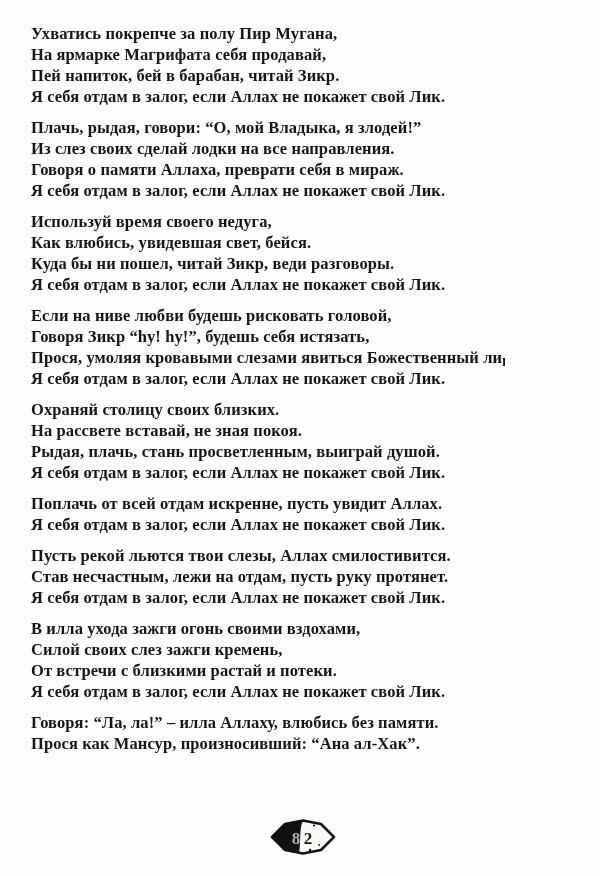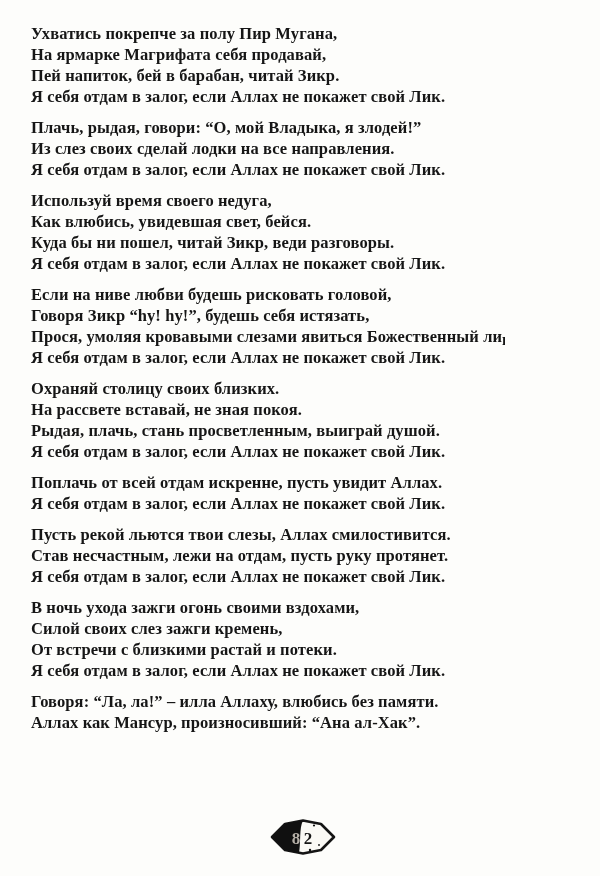--- a/index.html
+++ b/index.html
@@ -62,20 +62,21 @@
   <div class="poem">
       <div class="stanza">
         <div class="line">Ухватись покрепче за полу Пир Мугана,</div>
         <div class="line">На ярмарке Магрифата себя продавай,</div>
         <div class="line">Пей напиток, бей в барабан, читай Зикр.</div>
         <div class="line">Я себя отдам в залог, если Аллах не покажет свой Лик.</div>
       </div>
       <div class="stanza">
         <div class="line">Плачь, рыдая, говори: “О, мой Владыка, я злодей!”</div>
         <div class="line">Из слез своих сделай лодки на все направления.</div>
+        <div class="line">Говоря о памяти Аллаха, преврати себя в мираж.</div>
         <div class="line">Я себя отдам в залог, если Аллах не покажет свой Лик.</div>
       </div>
       <div class="stanza">
         <div class="line">Используй время своего недуга,</div>
         <div class="line">Как влюбись, увидевшая свет, бейся.</div>
         <div class="line">Куда бы ни пошел, читай Зикр, веди разговоры.</div>
         <div class="line">Я себя отдам в залог, если Аллах не покажет свой Лик.</div>
       </div>
       <div class="stanza">
         <div class="line">Если на ниве любви будешь рисковать головой,</div>
@@ -92,28 +93,28 @@
       <div class="stanza">
         <div class="line">Поплачь от всей отдам искренне, пусть увидит Аллах.</div>
         <div class="line">Я себя отдам в залог, если Аллах не покажет свой Лик.</div>
       </div>
       <div class="stanza">
         <div class="line">Пусть рекой льются твои слезы, Аллах смилостивится.</div>
         <div class="line">Став несчастным, лежи на отдам, пусть руку протянет.</div>
         <div class="line">Я себя отдам в залог, если Аллах не покажет свой Лик.</div>
       </div>
       <div class="stanza">
-        <div class="line">В ночь ухода зажги огонь своими вздохами,</div>
+        <div class="line">В илла ухода зажги огонь своими вздохами,</div>
         <div class="line">Силой своих слез зажги кремень,</div>
         <div class="line">От встречи с близкими растай и потеки.</div>
         <div class="line">Я себя отдам в залог, если Аллах не покажет свой Лик.</div>
       </div>
       <div class="stanza">
         <div class="line">Говоря: “Ла, ла!” – илла Аллаху, влюбись без памяти.</div>
-        <div class="line">Аллах как Мансур, произносивший: “Ана ал-Хак”.</div>
+        <div class="line">Прося как Мансур, произносивший: “Ана ал-Хак”.</div>
       </div>
     </div>
 
   <div class="ornament-wrap">
     <svg viewBox="0 0 66 40" xmlns="http://www.w3.org/2000/svg">
       <path d="M2 20 L15 7 L33 3.5 L51 7 L64 20 L51 33 L33 36.5 L15 33 Z" fill="#faf9f5" stroke="#141414" stroke-width="2.6" stroke-linejoin="round"></path>
       <path d="M2 20 L15 7 L33 3.5 C29 11 31 26 29 36 L15 33 Z" fill="#101010"></path>
       <circle cx="44" cy="8.5" r="1.1" fill="#101010"></circle>
       <circle cx="40" cy="33" r="1.2" fill="#101010"></circle>
       <circle cx="49" cy="28" r="0.9" fill="#101010"></circle>

